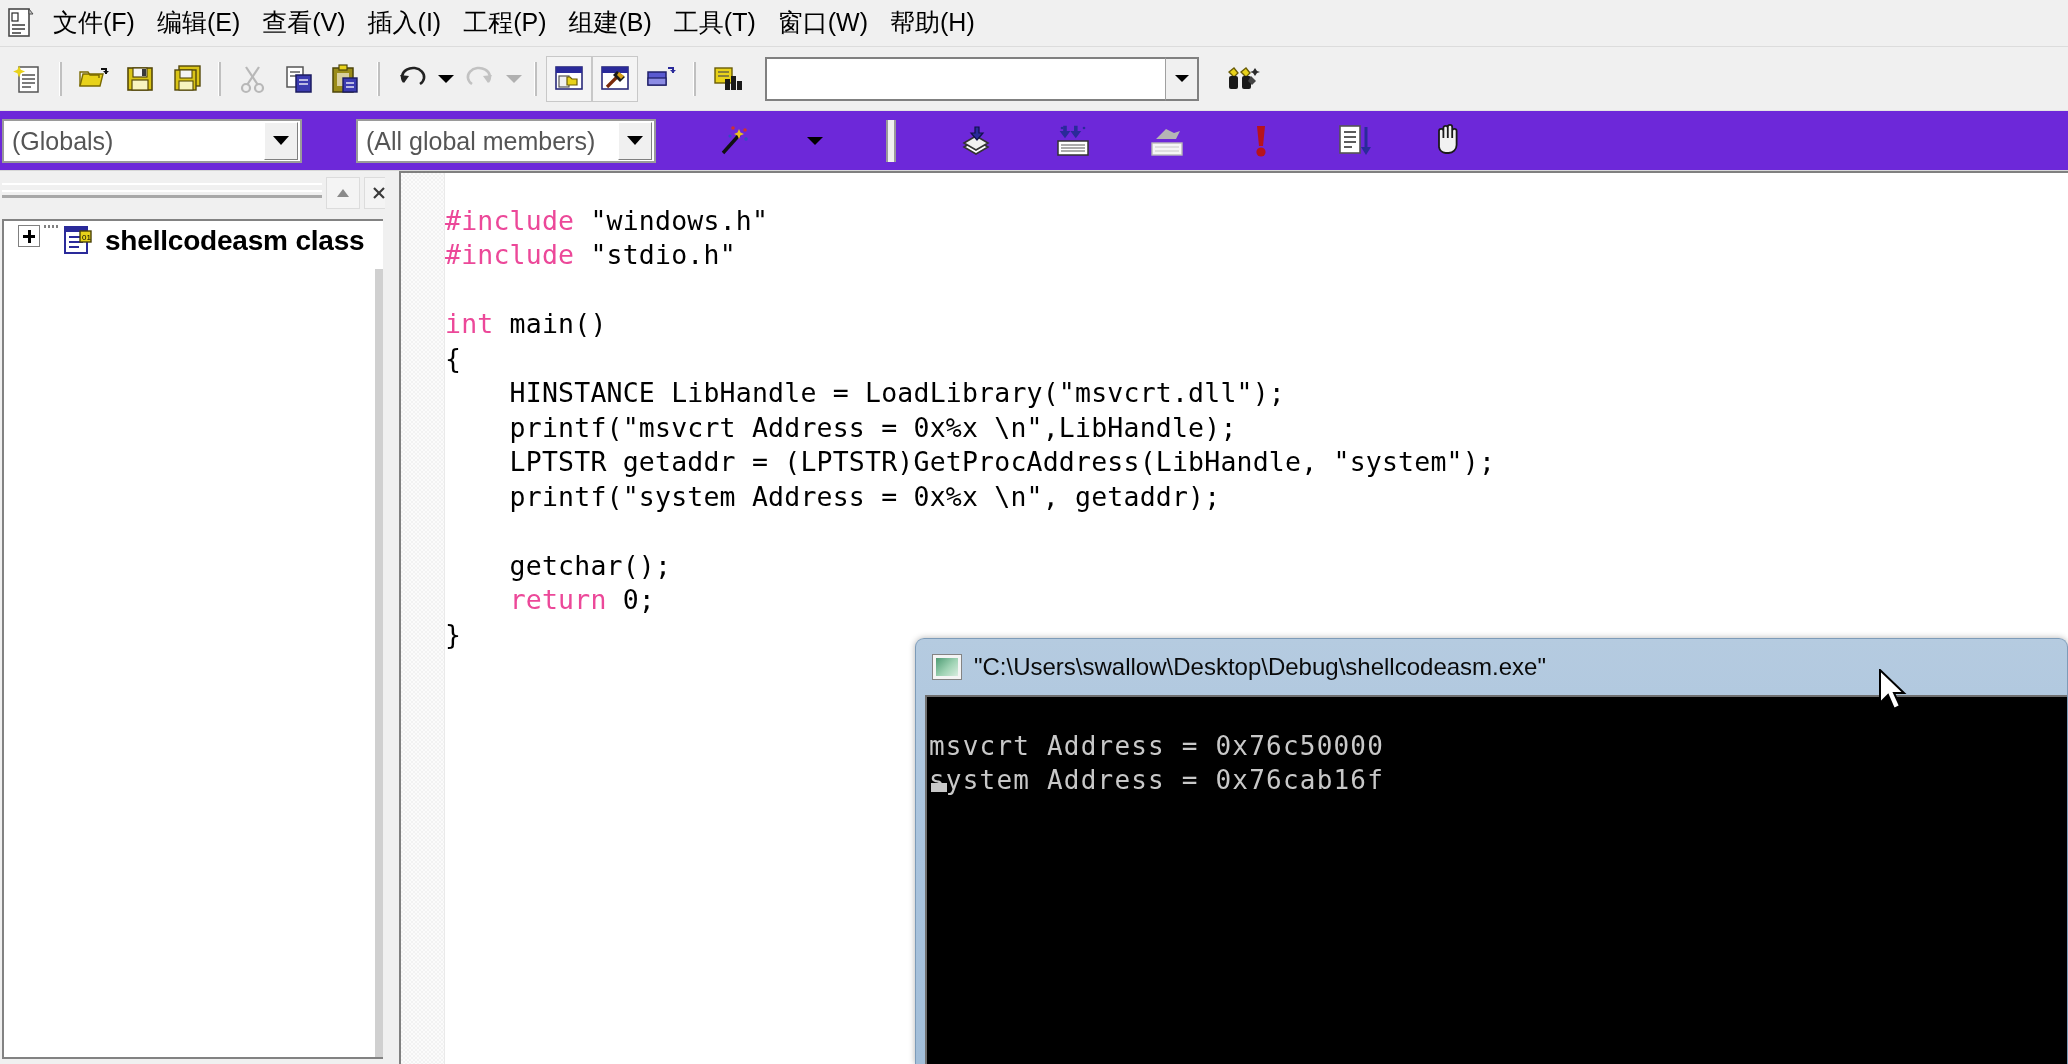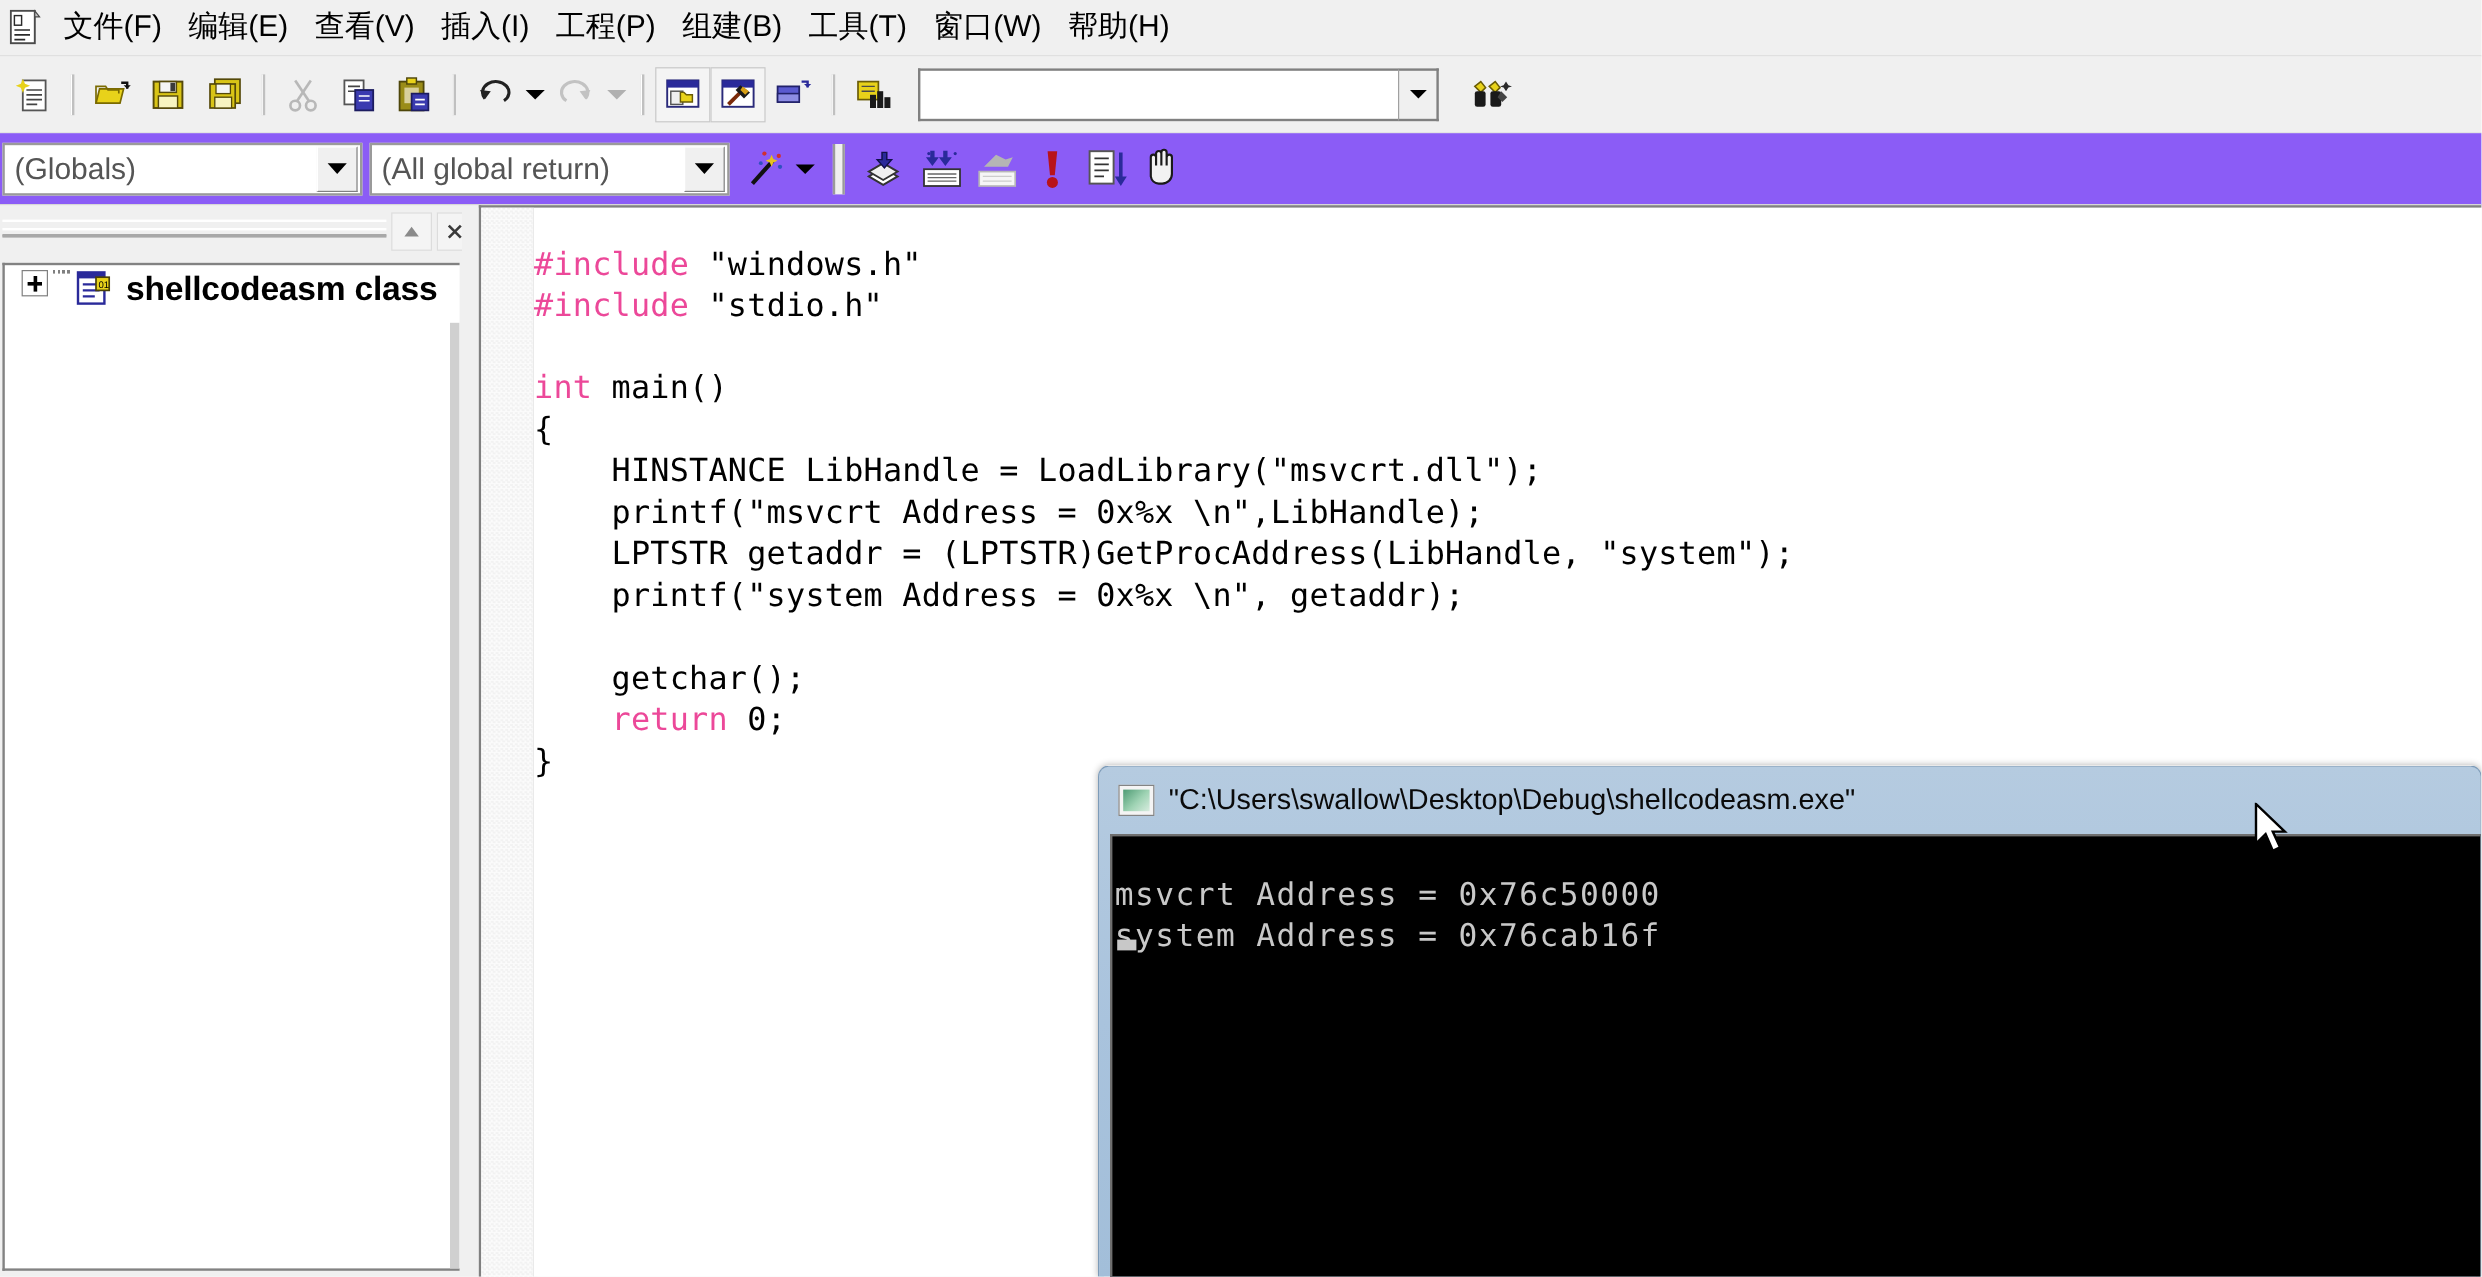--- a/index.html
+++ b/index.html
@@ -76,24 +76,25 @@
     display: flex; align-items: center; justify-content: center;
   }
   .find-combo-btn .caret {
     width: 0; height: 0; border-left: 7px solid transparent; border-right: 7px solid transparent;
     border-top: 7px solid #000;
   }
 
   
   .toolbar2 {
     position: absolute; left: 0; top: 111px; width: 2068px; height: 60px;
-    background: #8b5cf6;
+    background: #6d28d9;
     display: flex; align-items: center;
     padding-left: 2px;
     border-bottom: 1px solid #d7d7d7;
+    gap: 48px;
   }
   .combo {
     height: 44px;
     border: 2px solid #9a9a9a;
     background: #ffffff;
     display: flex; align-items: center;
     flex: 0 0 auto;
     margin-right: 6px;
   }
   .combo .combo-text {
@@ -452,21 +453,21 @@
 
   <div class="toolbar2">
     <div class="combo" id="combo-globals">
       <span class="combo-text">(Globals)</span>
       <span class="combo-btn">
           <span class="caret"></span>
         </span>
     </div>
 
     <div class="combo" id="combo-members">
-      <span class="combo-text">(All global return)</span>
+      <span class="combo-text">(All global members)</span>
       <span class="combo-btn">
           <span class="caret"></span>
         </span>
     </div>
 
 
     <div class="tbtn">
       <svg width="36" height="36" viewBox="0 0 36 36">
         <line x1="8" y1="30" x2="25" y2="11" stroke="#111" stroke-width="3.4"></line>
         <path d="M24 6 l1.5 3.5 l3.5 1.5 l-3.5 1.5 l-1.5 3.5 l-1.5 -3.5 l-3.5 -1.5 l3.5 -1.5 z" fill="#e8c020"></path>

